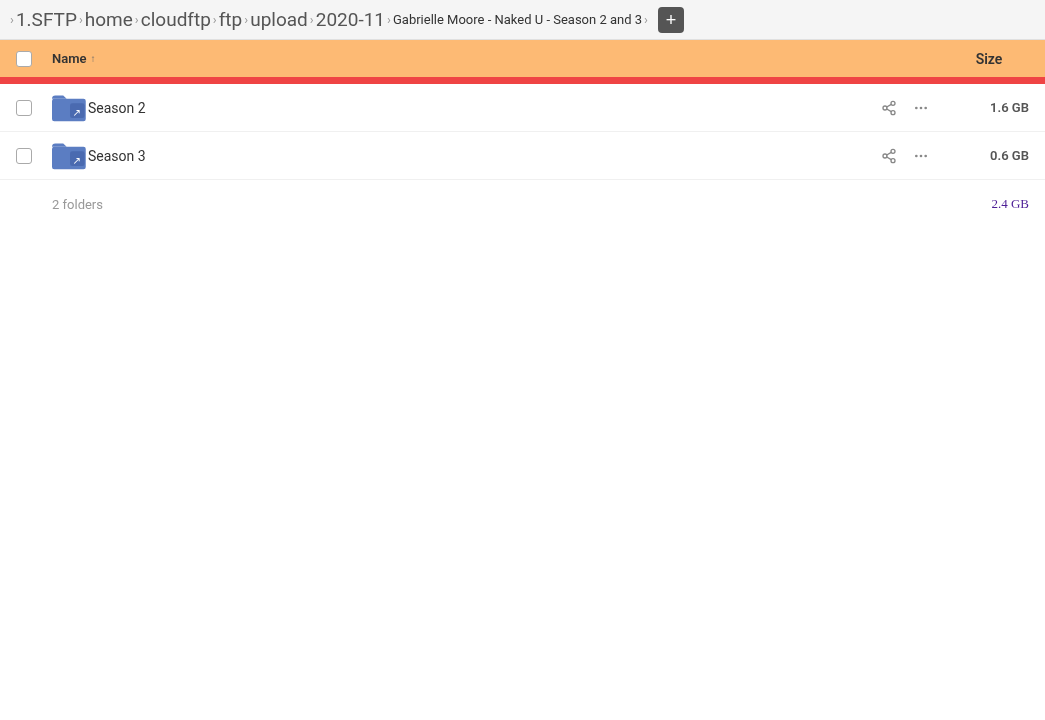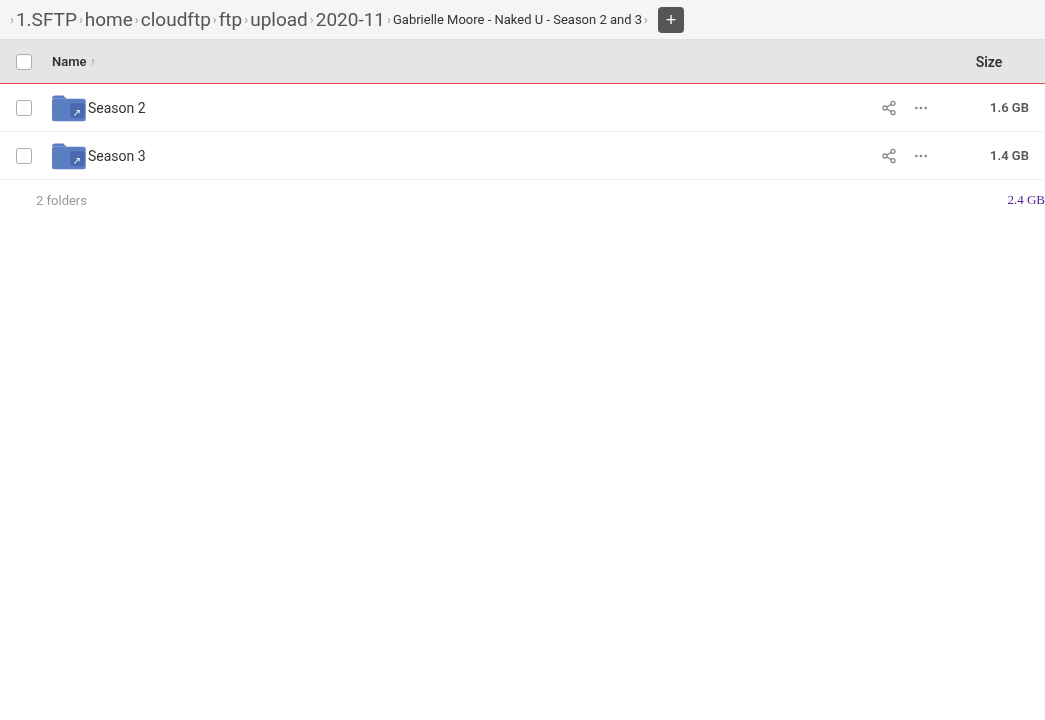--- a/index.html
+++ b/index.html
@@ -62,23 +62,23 @@
       align-items: center;
       justify-content: center;
       line-height: 1;
     }
 
     
     .table-header {
       display: flex;
       align-items: center;
       padding: 8px 16px;
-      border-bottom: 1px solid #ef4444;
+      border-bottom: 7px solid #ef4444;
       height: 44px;
-      background: #e5e5e5;
+      background: #fdba74;
     }
 
     .col-check {
       width: 36px;
       flex-shrink: 0;
     }
 
     .col-name {
       flex: 1;
       display: flex;
@@ -152,22 +152,22 @@
     .file-row .col-size {
       width: 80px;
       text-align: right;
       color: #555;
       font-size: 13px;
     }
 
     
     .footer-row {
       display: flex;
-      align-items: center;
-      padding: 8px 0;
+      align-items: flex-end;
+      padding: 8px 16px;
       height: 40px;
     }
 
     .footer-row .col-check {
       width: 36px;
     }
 
     .footer-row .footer-info {
       flex: 1;
       color: #999;
@@ -285,20 +285,20 @@
       </svg>
     </button>
     <button class="action-btn" title="More options">
       <svg width="16" height="16" viewBox="0 0 24 24" fill="#888">
         <circle cx="5" cy="12" r="2"></circle>
         <circle cx="12" cy="12" r="2"></circle>
         <circle cx="19" cy="12" r="2"></circle>
       </svg>
     </button>
   </div>
-  <div class="col-size">1.4 GB</div>
+  <div class="col-size">0.6 GB</div>
 </div>
 
 <div class="footer-row">
   <div class="col-check"></div>
   <div class="footer-info">2 folders</div>
   <div class="footer-size">2.4 GB</div>
 </div>
 
 </body></html>

